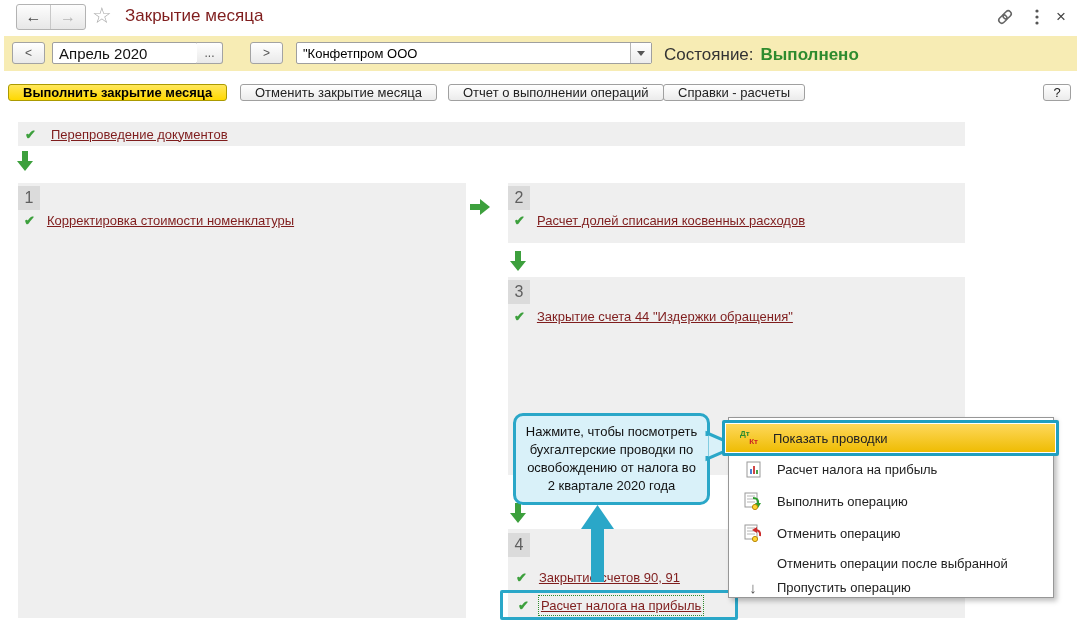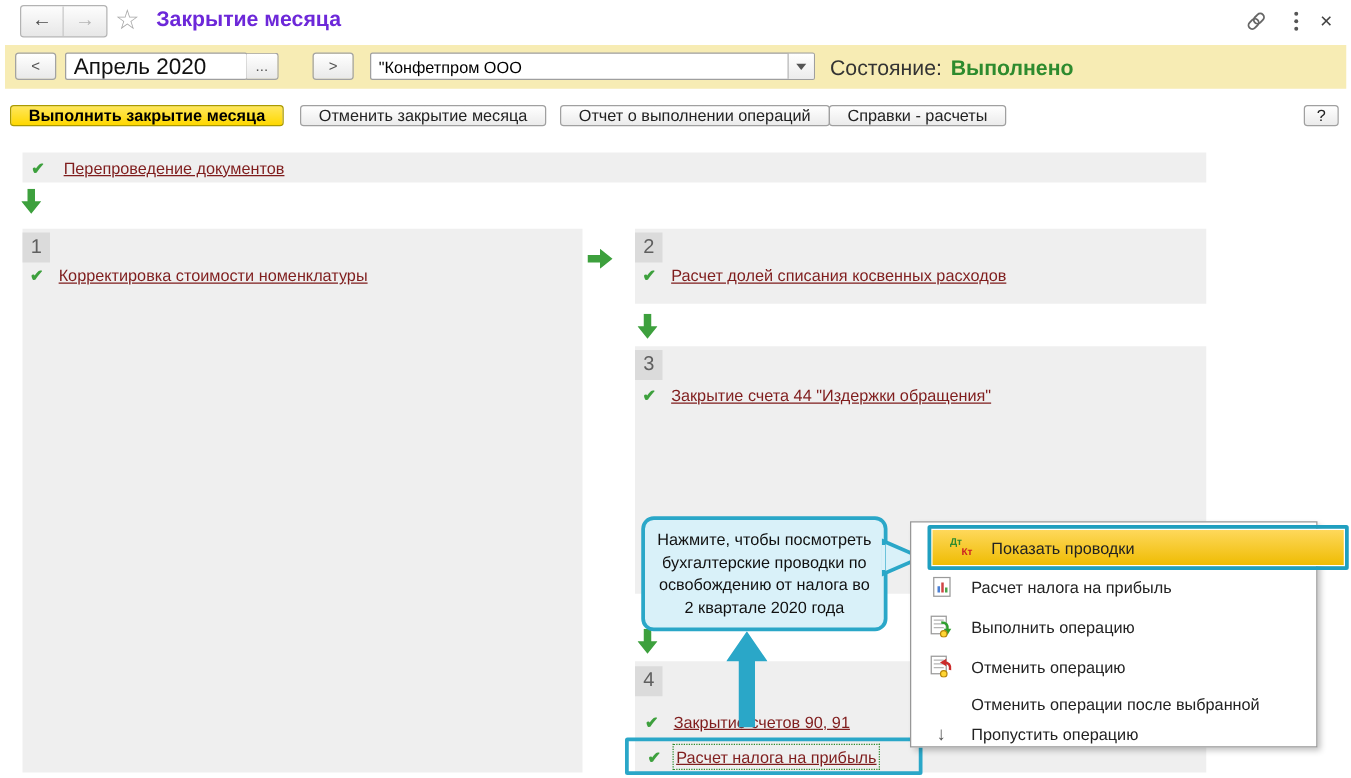--- a/index.html
+++ b/index.html
@@ -9,29 +9,29 @@
     background: #fff; overflow: hidden;
     font-family: "Liberation Sans", sans-serif; font-size: 13px; color:#222;
   }
   
   .titlebar { position:absolute; left:0; top:0; width:100%; height:34px; background:#fff; }
   .nav-group { position:absolute; left:16px; top:4px; display:flex; border:1px solid #b3b3b3; border-radius:3px; overflow:hidden; background:linear-gradient(#fdfdfd,#e7e7e7); }
   .nav-btn { width:34px; height:24px; display:flex; align-items:center; justify-content:center; font-size:16px; line-height:1; cursor:pointer; }
   .nav-btn.back { color:#4a4a4a; border-right:1px solid #c8c8c8; }
   .nav-btn.fwd  { color:#b5b5b5; }
   .star { position:absolute; left:92px; top:3px; font-size:22px; color:#a9a9a9; }
-  .page-title { position:absolute; left:125px; top:6px; font-size:17px; font-weight:bold; color:#6d28d9;text-align:center; }
+  .page-title { position:absolute; left:125px; top:6px; font-size:17px; font-weight:normal; color:#7f1d1d;text-align:center; }
   .tb-icon { position:absolute; top:6px; width:22px; height:22px; display:flex; align-items:center; justify-content:center; color:#555; cursor:pointer; }
   .tb-link { left:994px; }
   .tb-kebab { left:1026px; }
   .tb-close { left:1050px; font-size:17px; color:#444; }
   
   .filter-bar { position:absolute; left:4px; top:36px; width:1073px; height:35px; background:#f7ecb4; }
   .sm-btn { position:absolute; top:6px; height:22px; background:linear-gradient(#ffffff,#e9e9e9); border:1px solid #a3a3a3; border-radius:3px; font-size:12px; color:#555; display:flex; align-items:center; justify-content:center; cursor:pointer; }
-  .fld { position:absolute; top:6px; height:22px; border:1px solid #9f9f9f; background:#fff; font-family:"Liberation Sans",sans-serif; font-size:18px; padding:0 6px; color:#111; border-radius:2px; }
+  .fld { position:absolute; top:6px; height:22px; border:1px solid #9f9f9f; background:#fff; font-family:"Liberation Sans",sans-serif; font-size:15px; padding:0 6px; color:#111; border-radius:2px; }
   .ellipsis-btn { left:193px; width:26px; border-radius:0 3px 3px 0; border-left:none; }
   .combo-wrap { position:absolute; left:292px; top:6px; width:356px; height:22px; }
   .combo-wrap input { position:absolute; left:0; top:0; width:100%; height:100%; border:1px solid #9f9f9f; padding:0 26px 0 6px; font-size:13px; border-radius:2px; font-family:"Liberation Sans",sans-serif; }
   .combo-dd { position:absolute; right:1px; top:1px; bottom:1px; width:21px; background:linear-gradient(#fff,#ececec); border-left:1px solid #b5b5b5; display:flex; align-items:center; justify-content:center; cursor:pointer; }
   .combo-dd i { width:0; height:0; border-left:4px solid transparent; border-right:4px solid transparent; border-top:5px solid #555; }
   .status-wrap { position:absolute; left:660px; top:9px; display:flex; gap:7px; font-size:17px; color:#333; }
   .status-value { font-weight:bold; color:#2e8b2e; }
   
   .actions-row { position:absolute; left:0; top:83px; width:1081px; height:30px; }
   .btn { position:absolute; top:1px; height:17px; padding:0 14px; background:linear-gradient(#ffffff,#ebebeb); border:1px solid #a0a0a0; border-radius:3px; font-family:"Liberation Sans",sans-serif; font-size:13px; color:#222; display:flex; align-items:center; justify-content:center; cursor:pointer; white-space:nowrap; }
@@ -52,21 +52,21 @@
   
   .callout { position:absolute; left:513px; top:413px; width:197px; background:#d9f1f9; border:3px solid #2aa7c8; border-radius:10px; padding:7px 6px; text-align:center; font-size:13px; line-height:1.38; color:#111; }
   
   .hl-op { position:absolute; left:500px; top:590px; width:238px; height:30px; border:3px solid #2aa7c8; border-radius:2px; display:flex; align-items:center; gap:12px; padding-left:15px; background:transparent; }
   .hl-op .green-link { outline:1px dotted #2e8b2e; outline-offset:2px; }
   
   .ctx-menu { position:absolute; left:728px; top:417px; width:326px; height:181px; background:#fff; border:1px solid #979797; box-shadow:3px 3px 5px rgba(0,0,0,.25); }
   .ctx-row { position:absolute; left:0; width:100%; height:26px; display:flex; align-items:center; cursor:pointer; }
   .ctx-ico { width:20px; height:18px; margin-left:14px; display:flex; align-items:center; justify-content:center; position:relative; flex:0 0 20px; }
   .ctx-label { margin-left:14px; font-size:13px; color:#222; white-space:nowrap; }
-  .ctx-hl { position:absolute; left:-7px; top:2px; width:337px; height:36px; background:linear-gradient(#ffd95e,#eebb00); border:3px solid #1f9fc0; box-shadow:inset 0 0 0 1px #fff; border-radius:2px; display:flex; align-items:center;margin-left:20px; }
+  .ctx-hl { position:absolute; left:-7px; top:2px; width:337px; height:36px; background:linear-gradient(#ffd95e,#eebb00); border:3px solid #1f9fc0; box-shadow:inset 0 0 0 1px #fff; border-radius:2px; display:flex; align-items:center; }
   .dtkt { position:relative; width:20px; height:18px; font-weight:bold; font-size:8px; line-height:1; }
   .dtkt .dt { position:absolute; left:1px; top:1px; color:#2e8b2e; }
   .dtkt .kt { position:absolute; right:1px; bottom:1px; color:#cc2222; }
   .skip-arrow { color:#555; font-weight:bold; font-size:15px; }
 </style>
 </head>
 <body>
 
 <div class="screen">
 

